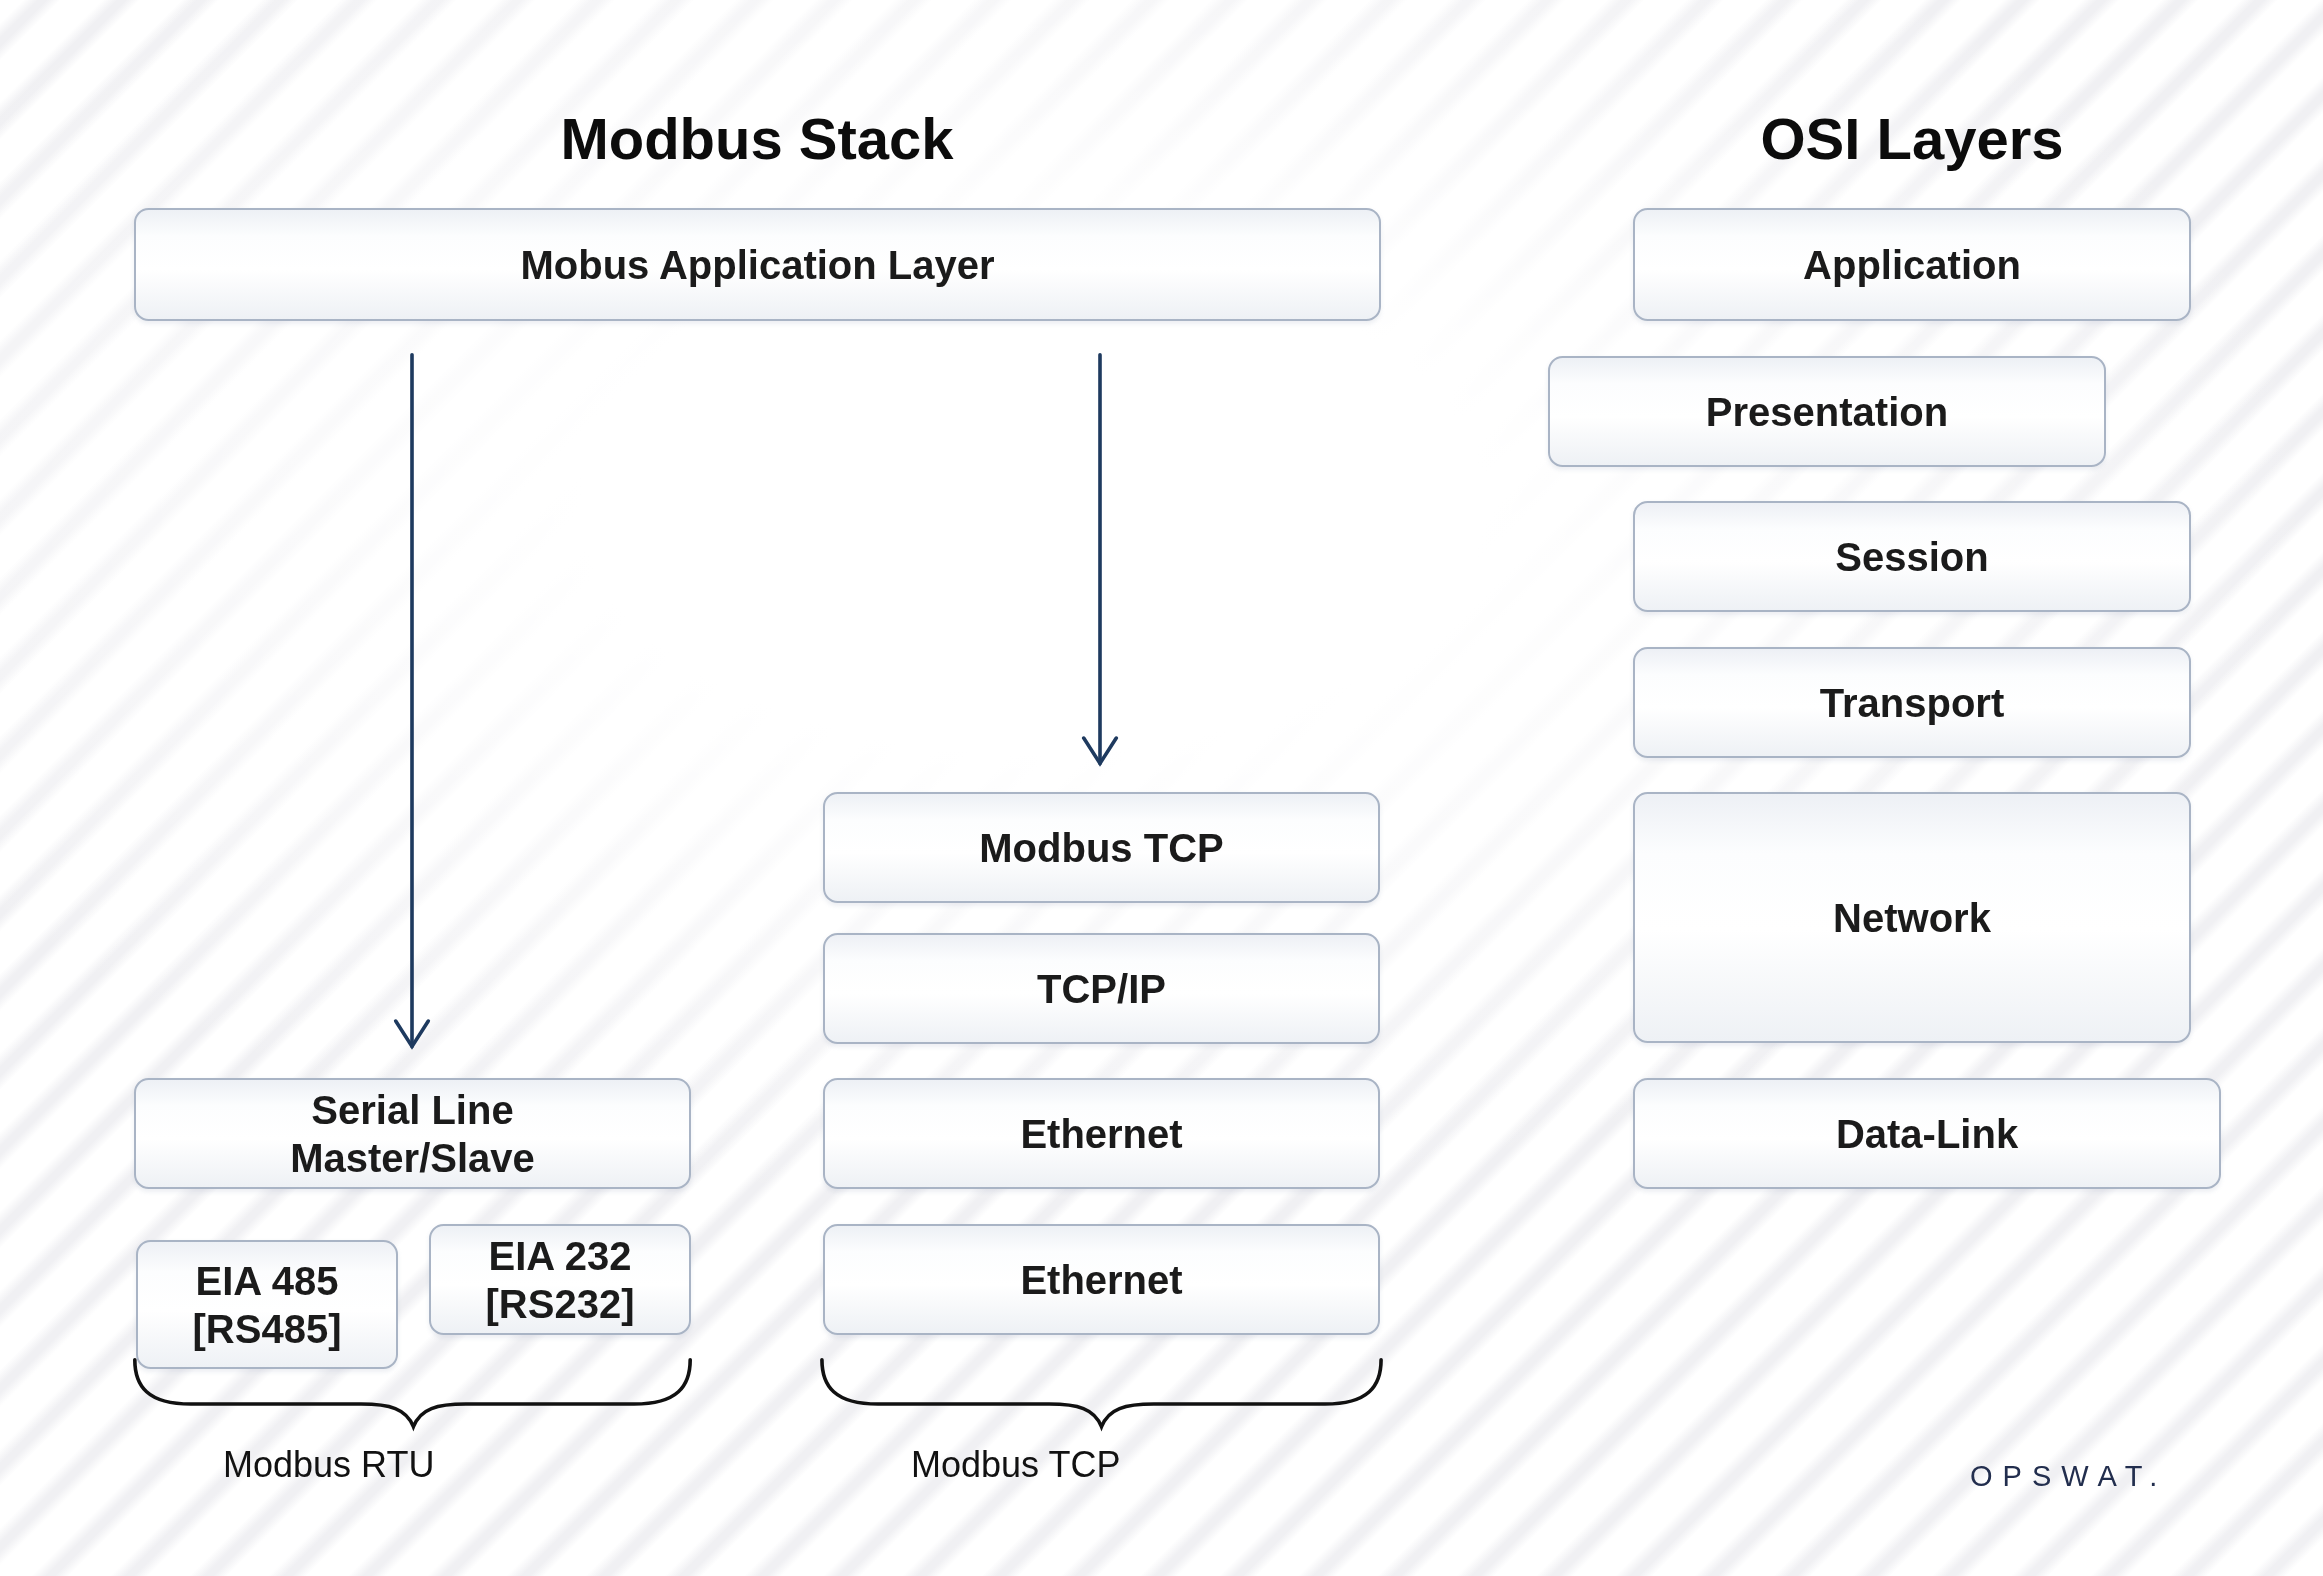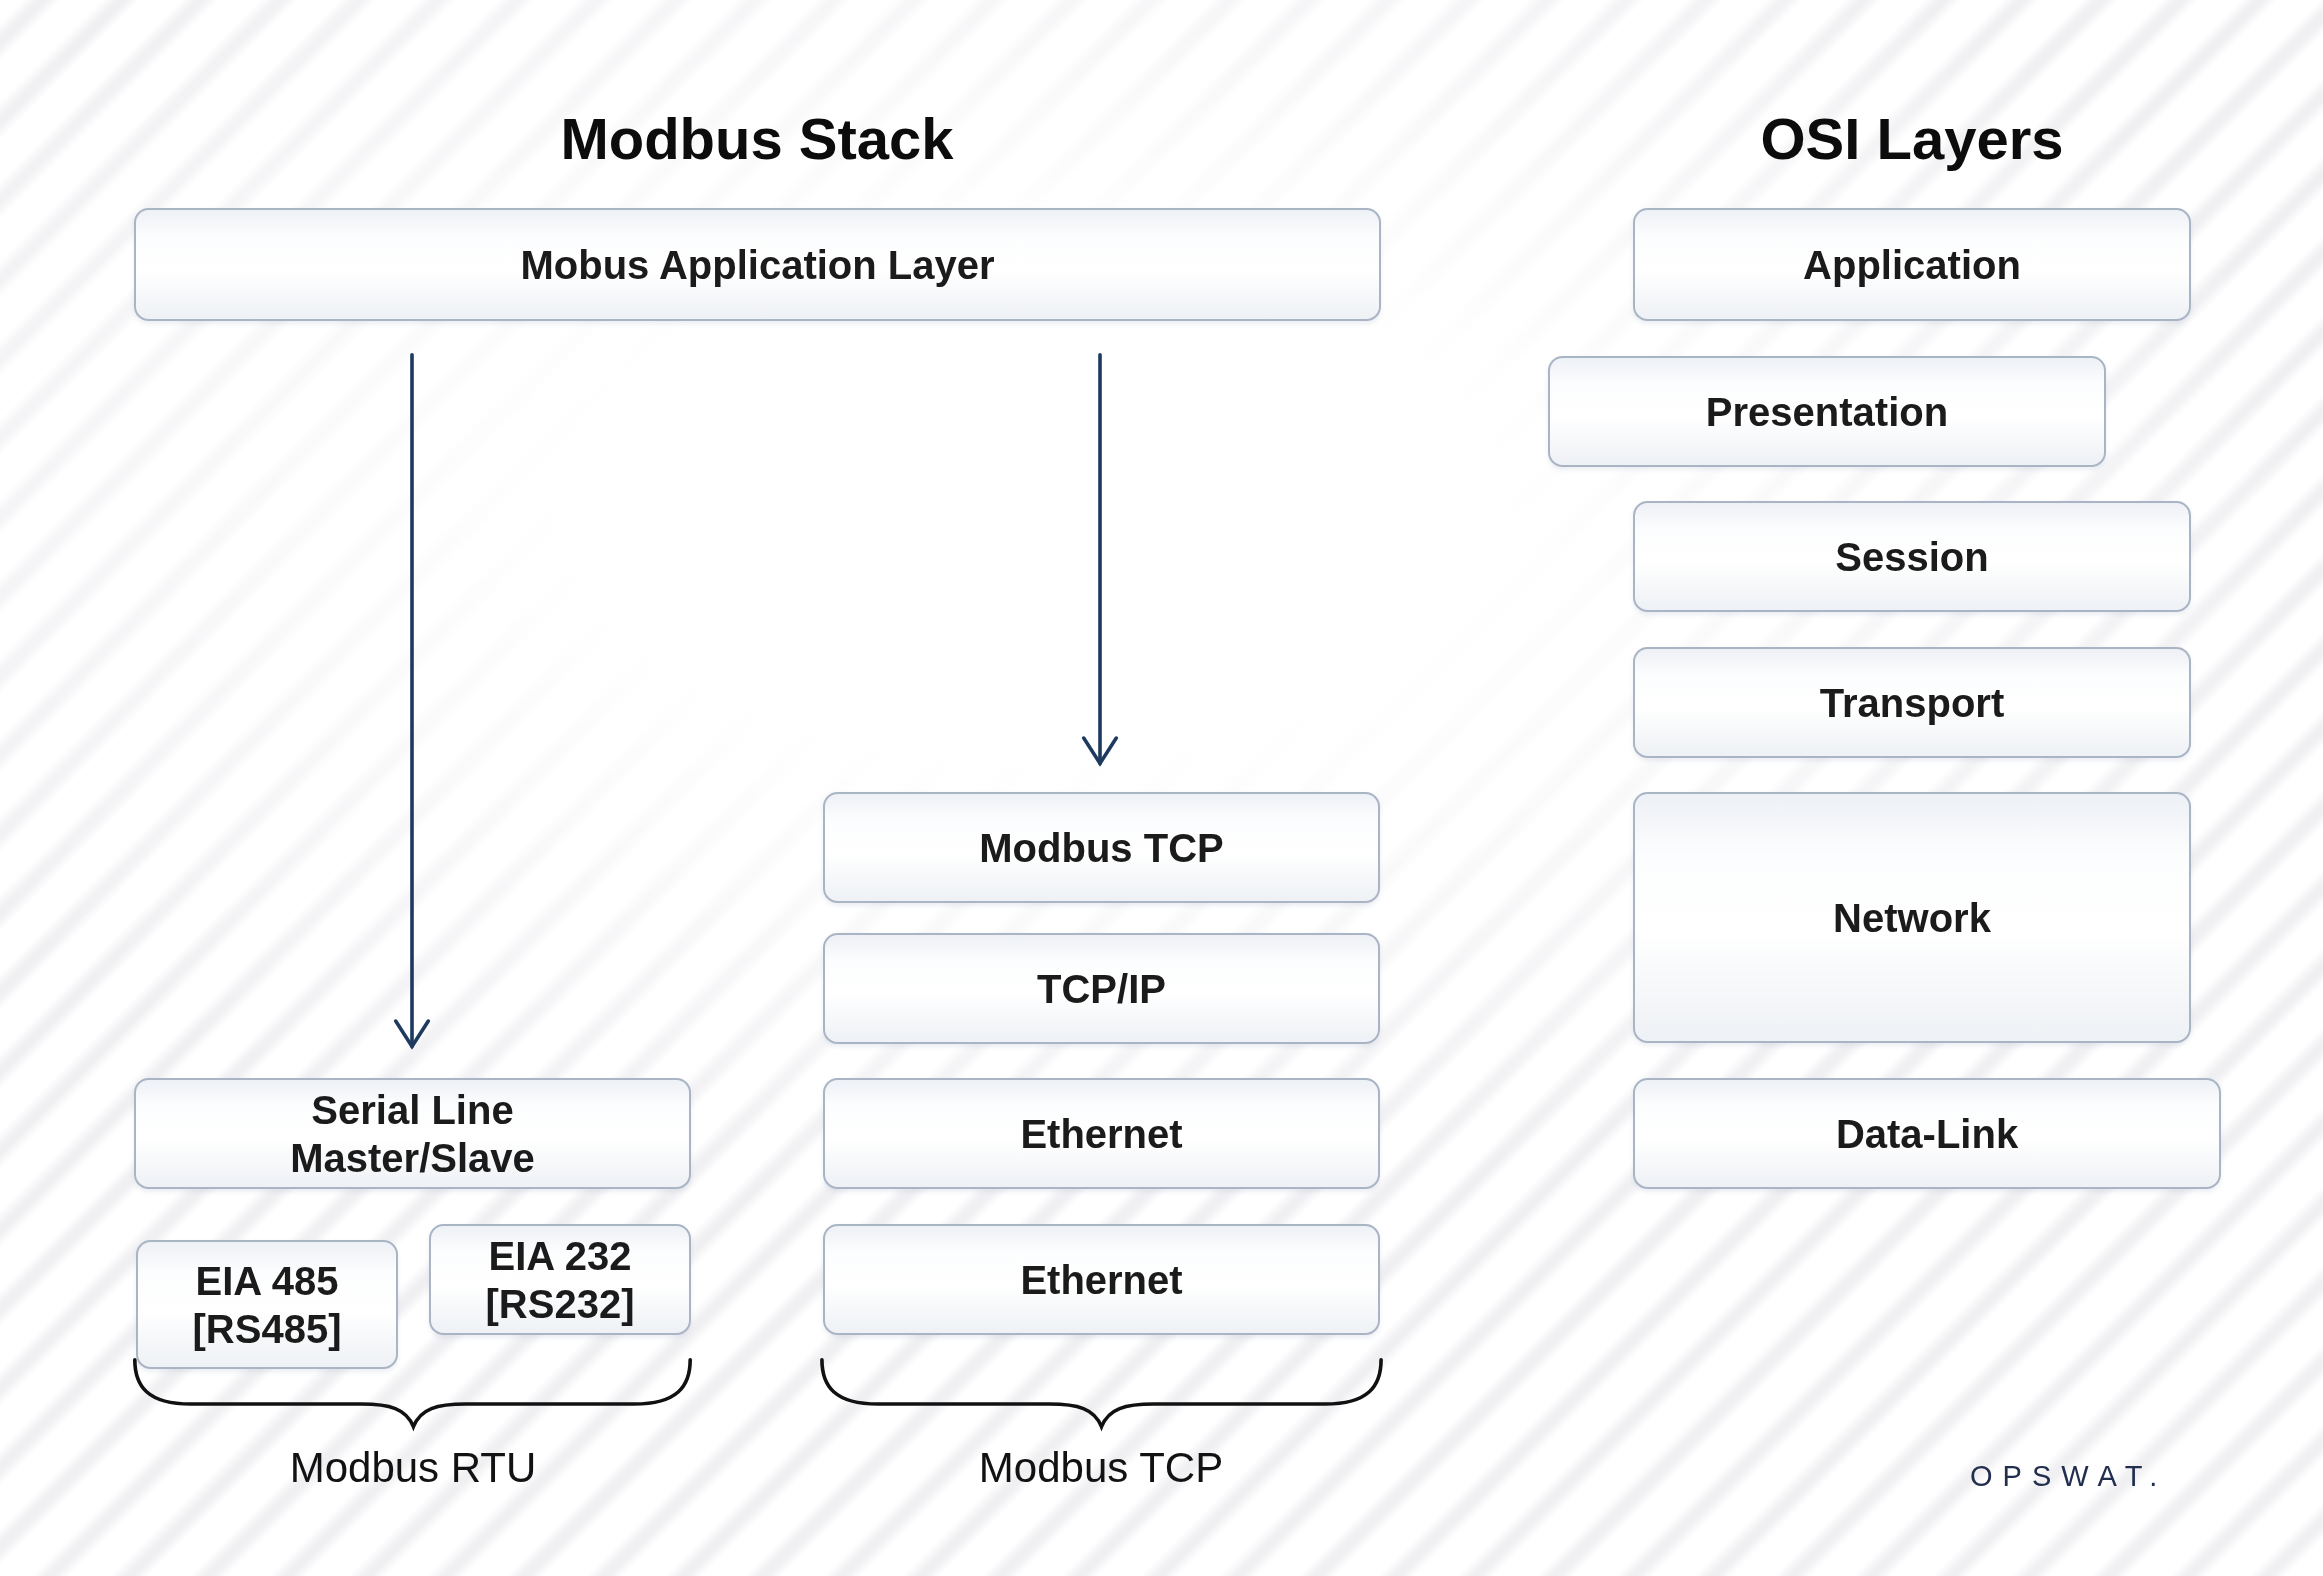--- a/index.html
+++ b/index.html
@@ -56,21 +56,21 @@
   .b-osi-dl   {left:1633px;top:1078px; width:588px; height:111px;}
   .b-osi-phy  {left:1633px;top:1224px; width:558px; height:111px;}
   .arrow-svg{position:absolute;overflow:visible;}
   .arrow-left {left:392px; top:353px;}
   .arrow-right{left:1080px;top:353px;}
   .brace-svg{position:absolute;overflow:visible;}
   .brace-left {left:133px;top:1357px;}
   .brace-right{left:820px;top:1357px;}
   .brace-label{
     position:absolute;
-    font-size:42px;color:#121212;text-align:center;width:380px;
+    font-size:36px;color:#121212;text-align:left;width:380px;
   }
   .lbl-rtu{left:223px; top:1444px;}
   .lbl-tcp{left:911px;top:1444px;}
   .logo{
     position:absolute;left:1970px;top:1462px;
     font-size:29px;font-weight:400;color:#222e4e;
     letter-spacing:10px;line-height:1;
   }
 </style>
 </head>

